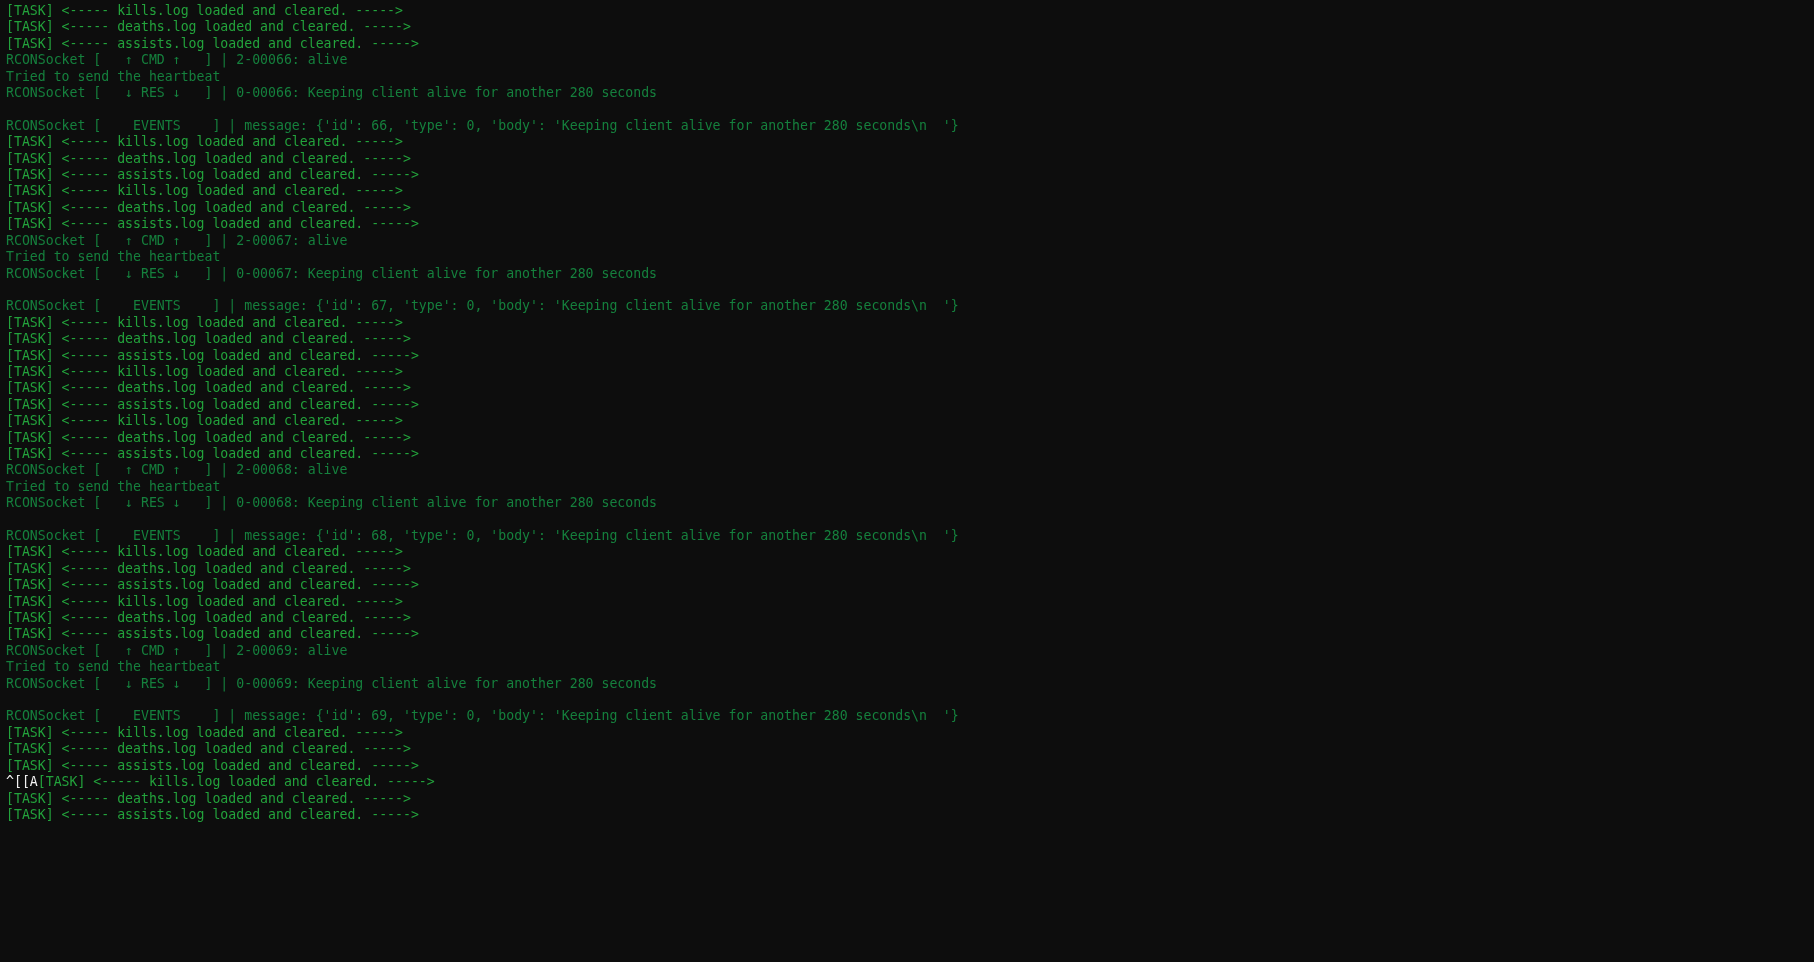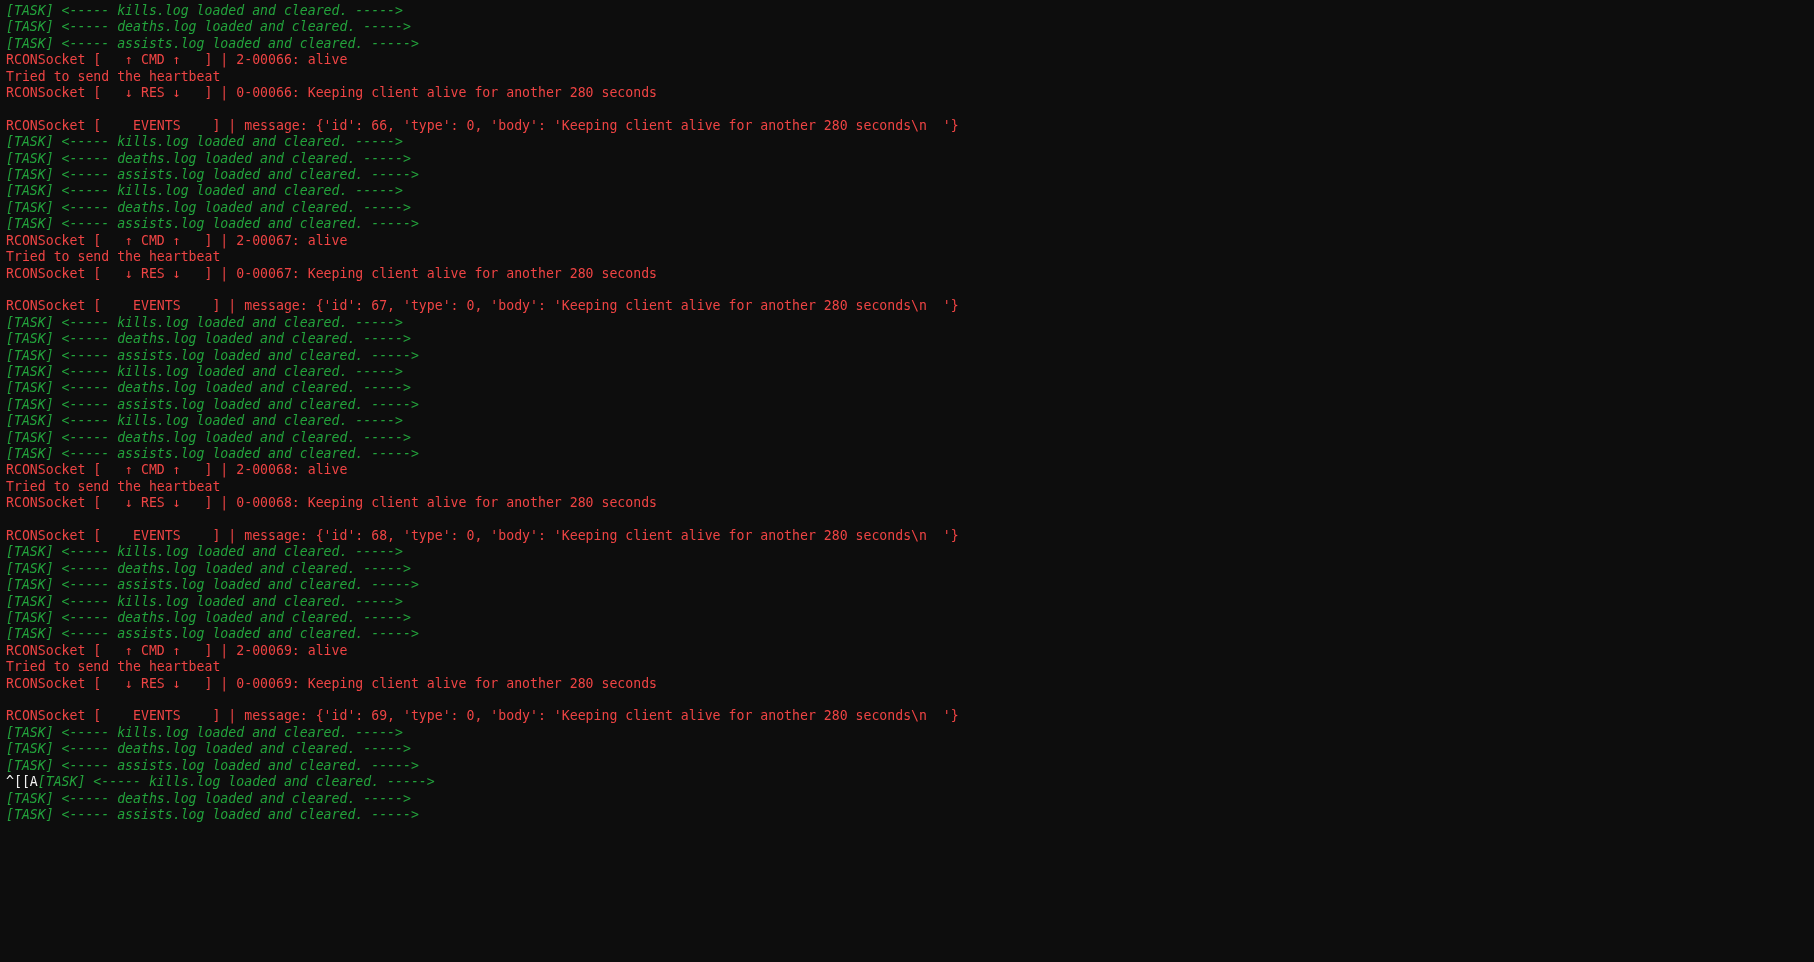--- a/index.html
+++ b/index.html
@@ -20,21 +20,21 @@
     line-height: 16.42px;
     letter-spacing: 0px;
     white-space: pre;
     -webkit-font-smoothing: antialiased;
   }
   .line {
     white-space: pre;
     height: 16.42px;
     line-height: 16.42px;
   }
-  .task   { color: #23a33c; font-style: italic; }
-  .plain  { color: #ef4444; }
+  .task   { color: #23a33c; }
+  .plain  { color: #15803d; }
   .esc    { color: #f2f2f2; }
   .blank  { color: transparent; }
 </style>
 </head>
 <body>
 
 <div id="terminal" style="background: rgb(13, 13, 13);"><div class="line"><span class="task">[TASK] &lt;----- kills.log loaded and cleared. -----&gt;</span></div><div class="line"><span class="task">[TASK] &lt;----- deaths.log loaded and cleared. -----&gt;</span></div><div class="line"><span class="task">[TASK] &lt;----- assists.log loaded and cleared. -----&gt;</span></div><div class="line"><span class="plain">RCONSocket [   ↑ CMD ↑   ] | 2-00066: alive</span></div><div class="line"><span class="plain">Tried to send the heartbeat</span></div><div class="line"><span class="plain">RCONSocket [   ↓ RES ↓   ] | 0-00066: Keeping client alive for another 280 seconds</span></div><div class="line"><span class="blank"> </span></div><div class="line"><span class="plain">RCONSocket [    EVENTS    ] | message: {'id': 66, 'type': 0, 'body': 'Keeping client alive for another 280 seconds\n  '}</span></div><div class="line"><span class="task">[TASK] &lt;----- kills.log loaded and cleared. -----&gt;</span></div><div class="line"><span class="task">[TASK] &lt;----- deaths.log loaded and cleared. -----&gt;</span></div><div class="line"><span class="task">[TASK] &lt;----- assists.log loaded and cleared. -----&gt;</span></div><div class="line"><span class="task">[TASK] &lt;----- kills.log loaded and cleared. -----&gt;</span></div><div class="line"><span class="task">[TASK] &lt;----- deaths.log loaded and cleared. -----&gt;</span></div><div class="line"><span class="task">[TASK] &lt;----- assists.log loaded and cleared. -----&gt;</span></div><div class="line"><span class="plain">RCONSocket [   ↑ CMD ↑   ] | 2-00067: alive</span></div><div class="line"><span class="plain">Tried to send the heartbeat</span></div><div class="line"><span class="plain">RCONSocket [   ↓ RES ↓   ] | 0-00067: Keeping client alive for another 280 seconds</span></div><div class="line"><span class="blank"> </span></div><div class="line"><span class="plain">RCONSocket [    EVENTS    ] | message: {'id': 67, 'type': 0, 'body': 'Keeping client alive for another 280 seconds\n  '}</span></div><div class="line"><span class="task">[TASK] &lt;----- kills.log loaded and cleared. -----&gt;</span></div><div class="line"><span class="task">[TASK] &lt;----- deaths.log loaded and cleared. -----&gt;</span></div><div class="line"><span class="task">[TASK] &lt;----- assists.log loaded and cleared. -----&gt;</span></div><div class="line"><span class="task">[TASK] &lt;----- kills.log loaded and cleared. -----&gt;</span></div><div class="line"><span class="task">[TASK] &lt;----- deaths.log loaded and cleared. -----&gt;</span></div><div class="line"><span class="task">[TASK] &lt;----- assists.log loaded and cleared. -----&gt;</span></div><div class="line"><span class="task">[TASK] &lt;----- kills.log loaded and cleared. -----&gt;</span></div><div class="line"><span class="task">[TASK] &lt;----- deaths.log loaded and cleared. -----&gt;</span></div><div class="line"><span class="task">[TASK] &lt;----- assists.log loaded and cleared. -----&gt;</span></div><div class="line"><span class="plain">RCONSocket [   ↑ CMD ↑   ] | 2-00068: alive</span></div><div class="line"><span class="plain">Tried to send the heartbeat</span></div><div class="line"><span class="plain">RCONSocket [   ↓ RES ↓   ] | 0-00068: Keeping client alive for another 280 seconds</span></div><div class="line"><span class="blank"> </span></div><div class="line"><span class="plain">RCONSocket [    EVENTS    ] | message: {'id': 68, 'type': 0, 'body': 'Keeping client alive for another 280 seconds\n  '}</span></div><div class="line"><span class="task">[TASK] &lt;----- kills.log loaded and cleared. -----&gt;</span></div><div class="line"><span class="task">[TASK] &lt;----- deaths.log loaded and cleared. -----&gt;</span></div><div class="line"><span class="task">[TASK] &lt;----- assists.log loaded and cleared. -----&gt;</span></div><div class="line"><span class="task">[TASK] &lt;----- kills.log loaded and cleared. -----&gt;</span></div><div class="line"><span class="task">[TASK] &lt;----- deaths.log loaded and cleared. -----&gt;</span></div><div class="line"><span class="task">[TASK] &lt;----- assists.log loaded and cleared. -----&gt;</span></div><div class="line"><span class="plain">RCONSocket [   ↑ CMD ↑   ] | 2-00069: alive</span></div><div class="line"><span class="plain">Tried to send the heartbeat</span></div><div class="line"><span class="plain">RCONSocket [   ↓ RES ↓   ] | 0-00069: Keeping client alive for another 280 seconds</span></div><div class="line"><span class="blank"> </span></div><div class="line"><span class="plain">RCONSocket [    EVENTS    ] | message: {'id': 69, 'type': 0, 'body': 'Keeping client alive for another 280 seconds\n  '}</span></div><div class="line"><span class="task">[TASK] &lt;----- kills.log loaded and cleared. -----&gt;</span></div><div class="line"><span class="task">[TASK] &lt;----- deaths.log loaded and cleared. -----&gt;</span></div><div class="line"><span class="task">[TASK] &lt;----- assists.log loaded and cleared. -----&gt;</span></div><div class="line"><span class="esc">^[[A</span><span class="task">[TASK] &lt;----- kills.log loaded and cleared. -----&gt;</span></div><div class="line"><span class="task">[TASK] &lt;----- deaths.log loaded and cleared. -----&gt;</span></div><div class="line"><span class="task">[TASK] &lt;----- assists.log loaded and cleared. -----&gt;</span></div></div>
 
 </body></html>

